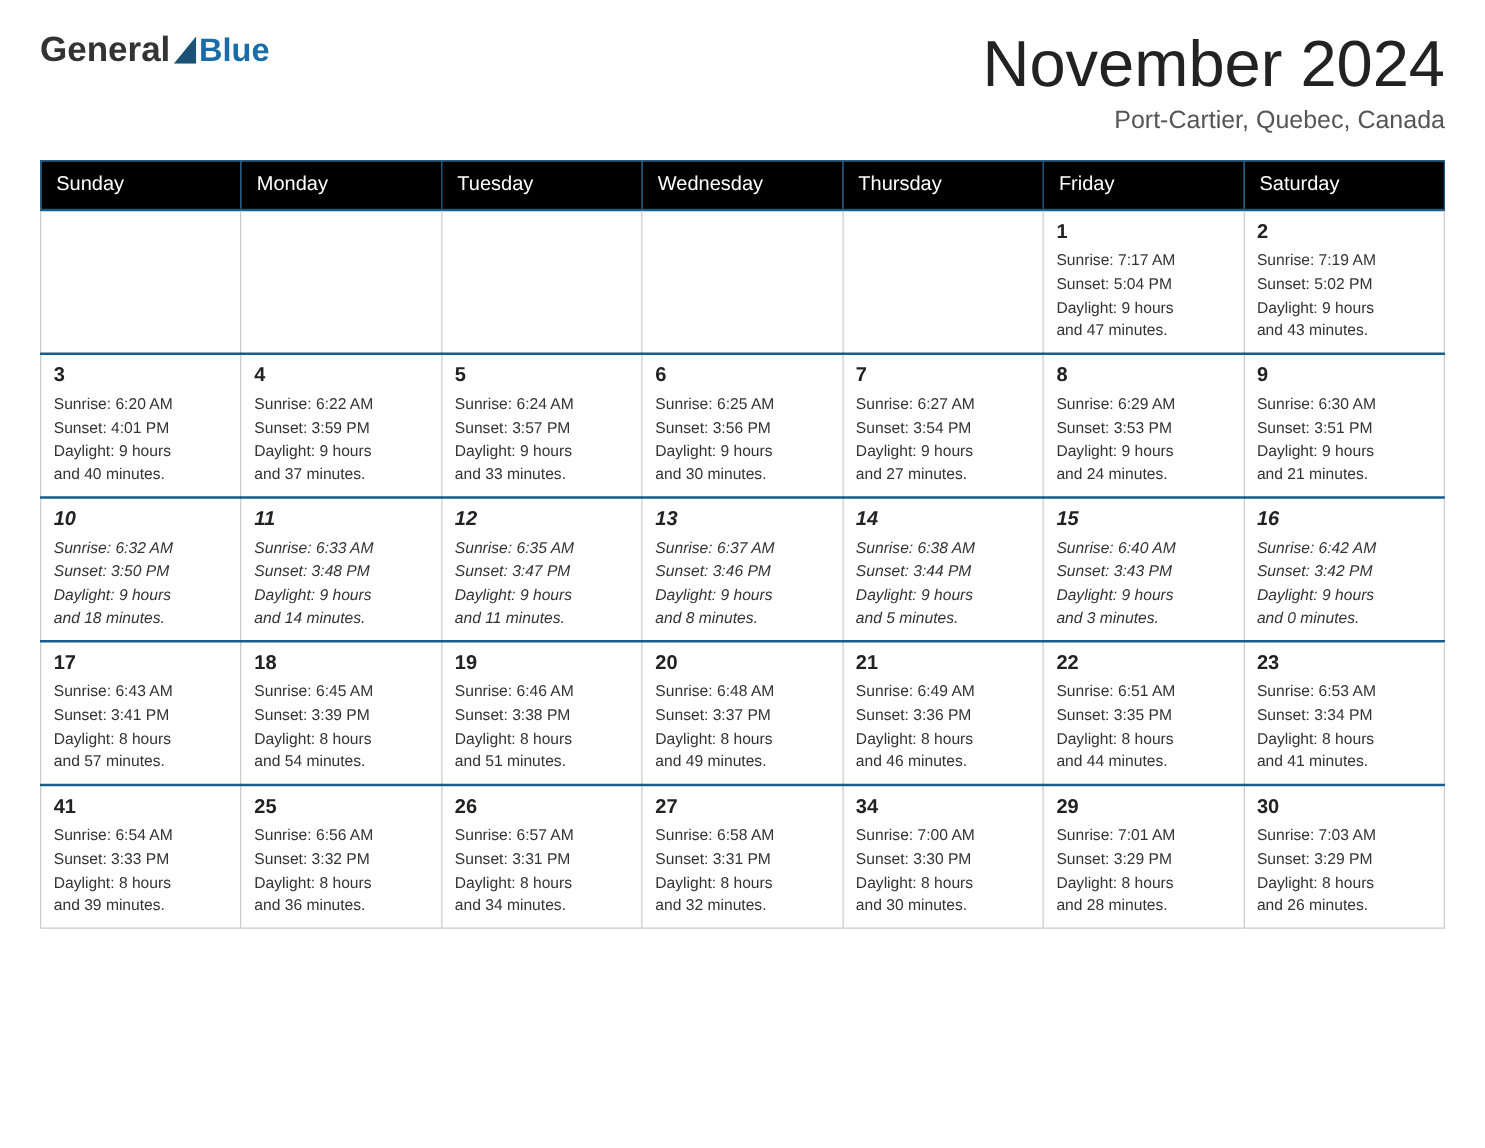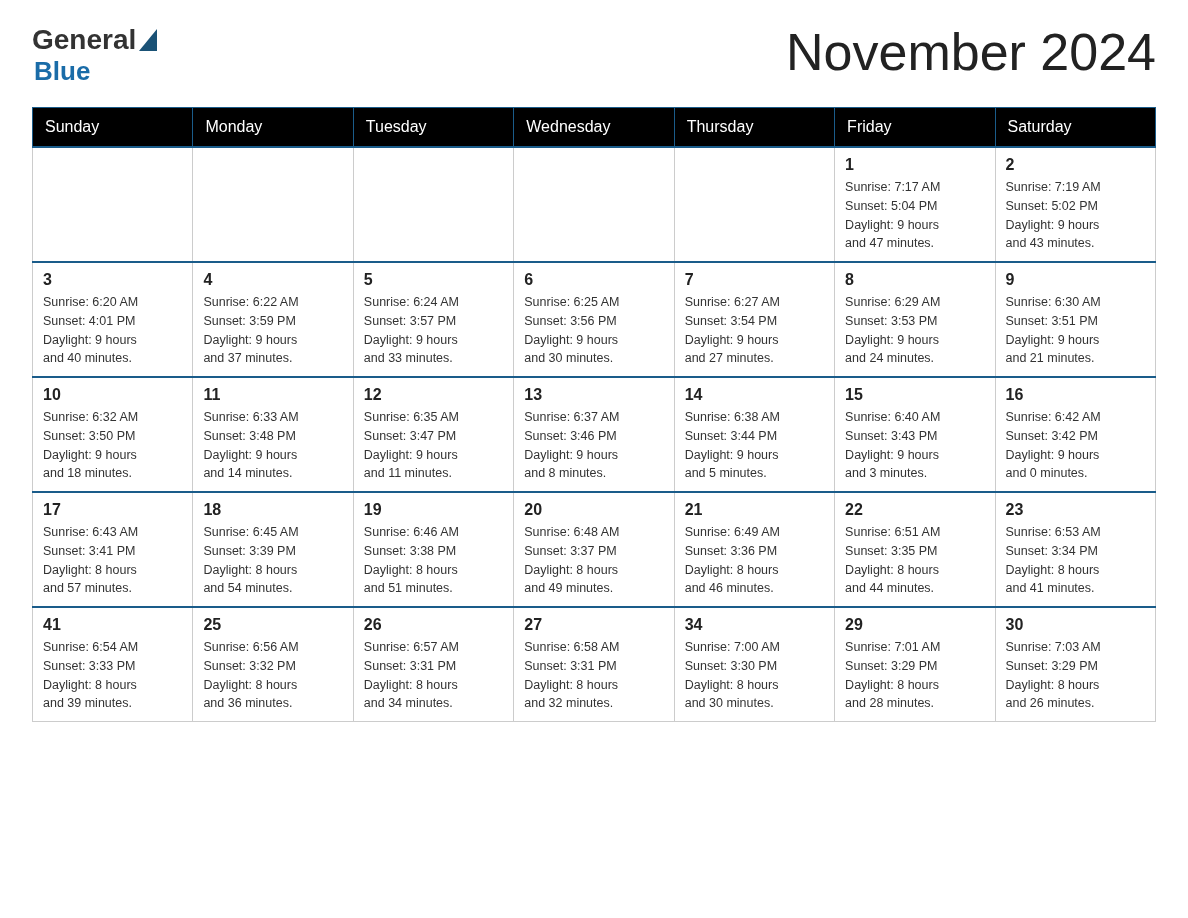--- a/index.html
+++ b/index.html
@@ -11,22 +11,22 @@
       min-height: 918px;
     }
     .header {
       display: flex;
       justify-content: space-between;
       align-items: flex-start;
       margin-bottom: 20px;
     }
     .logo {
       display: flex;
-      flex-direction: column;
-      align-items: flex-start;
+      flex-direction: row;
+      align-items: flex-end;
     }
     .logo-top {
       display: flex;
       align-items: center;
     }
     .logo-general {
       font-size: 28px;
       font-weight: bold;
       color: #333;
     }
@@ -114,20 +114,21 @@
           <polygon points="0,22 18,22 18,0" fill="#1a5276"></polygon>
         </svg>
       </div>
     </div>
     <div style="margin-left:2px;">
       <span class="logo-underline" style="color:#1a6ca8; font-size:26px; ">Blue</span>
     </div>
   </div>
   <div class="title-section">
     <div class="main-title">November 2024</div>
+    <div class="subtitle">Port-Cartier, Quebec, Canada</div>
   </div>
 </div>
 
 <table class="calendar-table">
   <thead>
     <tr>
       <th>Sunday</th>
       <th>Monday</th>
       <th>Tuesday</th>
       <th>Wednesday</th>
@@ -175,21 +176,21 @@
         </td>
         <td>
           <span class="day-number">8</span>
           <div class="day-info">Sunrise: 6:29 AM<br>Sunset: 3:53 PM<br>Daylight: 9 hours<br>and 24 minutes.</div>
         </td>
         <td>
           <span class="day-number">9</span>
           <div class="day-info">Sunrise: 6:30 AM<br>Sunset: 3:51 PM<br>Daylight: 9 hours<br>and 21 minutes.</div>
         </td>
       </tr>
-      <tr style="border-top: 2px solid rgb(26, 92, 138);">
+      <tr style="border-top: 2px solid rgb(26, 92, 138); font-style: italic;">
         <td>
           <span class="day-number">10</span>
           <div class="day-info">Sunrise: 6:32 AM<br>Sunset: 3:50 PM<br>Daylight: 9 hours<br>and 18 minutes.</div>
         </td>
         <td>
           <span class="day-number">11</span>
           <div class="day-info">Sunrise: 6:33 AM<br>Sunset: 3:48 PM<br>Daylight: 9 hours<br>and 14 minutes.</div>
         </td>
         <td>
           <span class="day-number">12</span>

